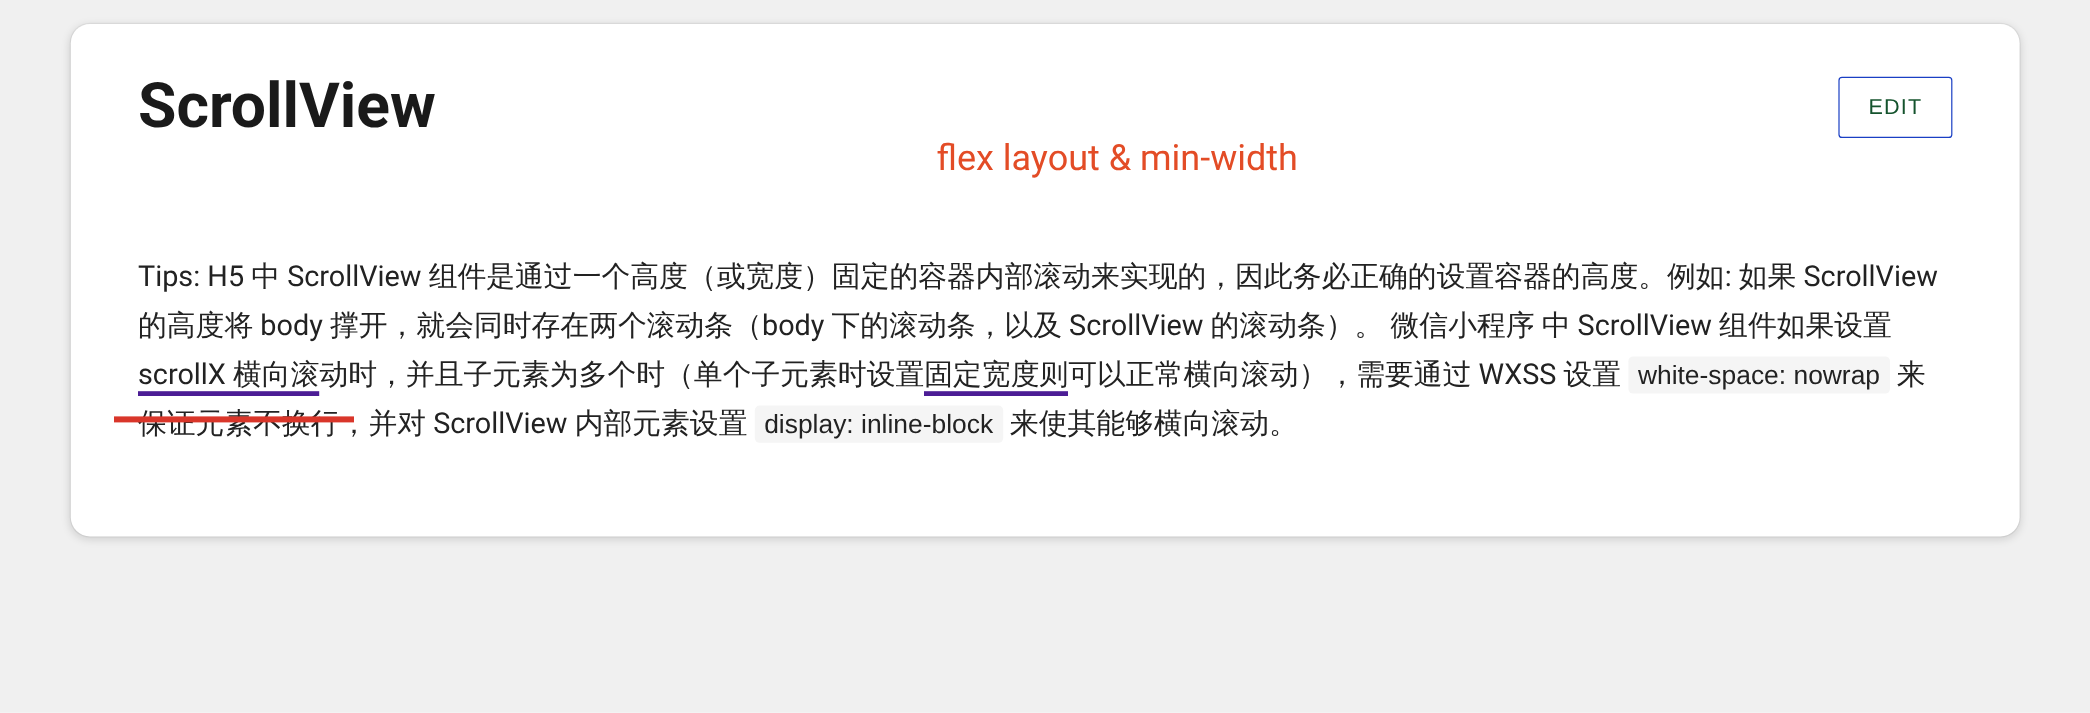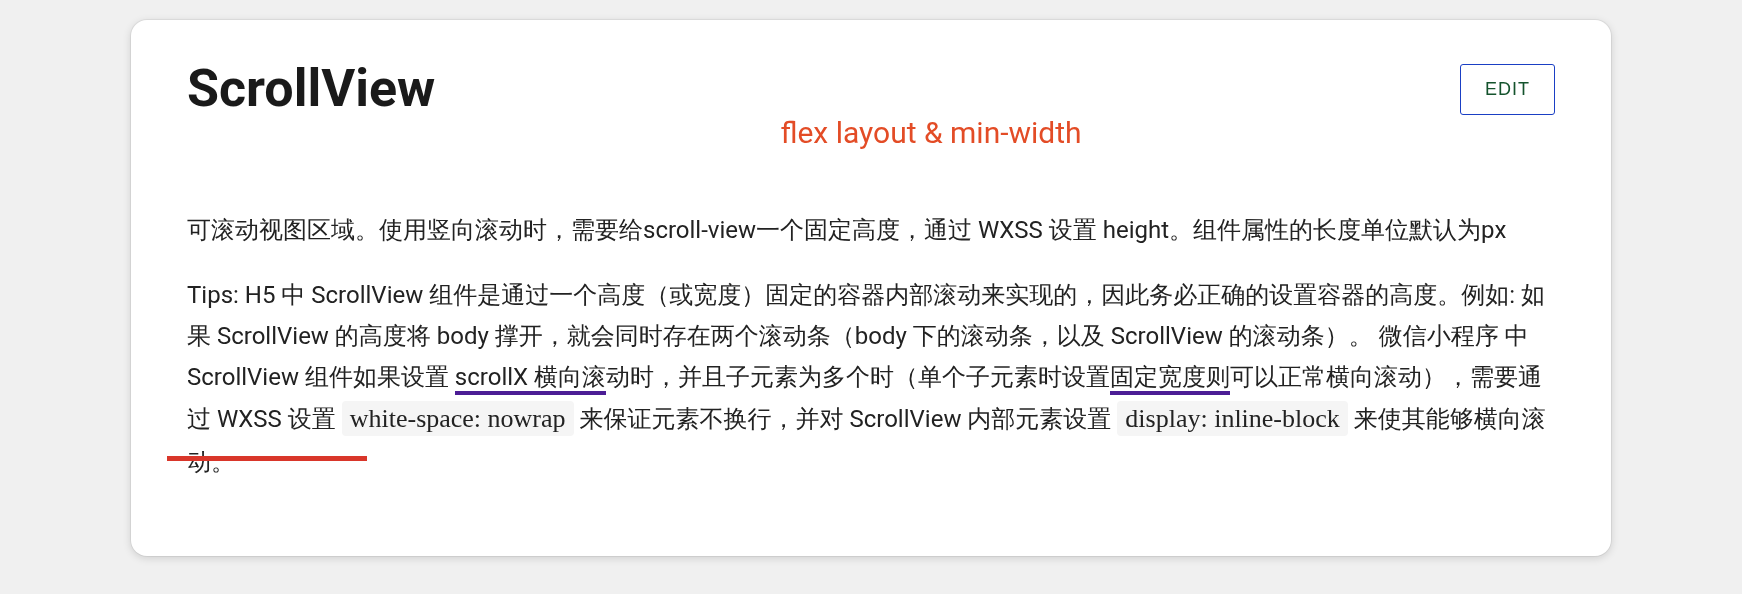--- a/index.html
+++ b/index.html
@@ -3,21 +3,21 @@
 <meta charset="utf-8">
 <style>
   * { box-sizing: border-box; }
   body {
     margin: 0;
     padding: 20px;
     font-family: -apple-system, BlinkMacSystemFont, "Segoe UI", Roboto, "Helvetica Neue", Arial, "PingFang SC", "Hiragino Sans GB", "Microsoft YaHei", sans-serif;
     background: #f0f0f0;
   }
   .card {
-    width: 1480px;
+    width: 1624px;
     background: #fff;
     border-radius: 16px;
     box-shadow: 0 2px 8px rgba(0,0,0,0.15), 0 0 0 1px rgba(0,0,0,0.05);
     padding: 40px 56px 50px 56px;
     position: relative;
     margin: 0 auto;
   }
   .header-row {
     display: flex;
     justify-content: space-between;
@@ -52,45 +52,44 @@
     margin-bottom: 60px;
     margin-left: 120px;
   }
   .para {
     font-size: 24px;
     line-height: 1.7;
     color: #222;
     margin: 0 0 24px 0;
   }
   code {
-    font-family: Liberation Serif, serif;
+    font-family: Liberation Sans, sans-serif;
     background: #f5f5f5;
     padding: 3px 8px;
     border-radius: 4px;
-    font-size: 26px;
+    font-size: 22px;
   }
   
   .uline {
     border-bottom: 4px solid #4c1d95;
     padding-bottom: 0px;
   }
 </style>
 </head>
 <body>
 
 <div class="card">
 
   <div class="header-row">
     <h1 class="title">ScrollView</h1>
     <button class="edit-btn">EDIT</button>
   </div>
 
   <div class="annotation">flex layout &amp; min-width</div>
 
-  <p class="para">可滚动视图区域。使用竖向滚动时，需要给scroll-view一个固定高度，通过 WXSS 设置 height。组件属性的长度单位默认为px</p>
 
   <p class="para">
     <span>Tips: H5 中 ScrollView 组件是通过一个高度（或宽度）固定的容器内部滚动来实现的，因此务必正确的设置容器的高度。例如: 如果 ScrollView 的高度将 body 撑开，就会同时存在两个滚动条（body 下的滚动条，以及 ScrollView 的滚动条）。 微信小程序 中 ScrollView 组件如果设置 </span><span class="uline">scrollX 横向滚</span><span>动时，并且子元素为多个时（单个子元素时设置</span><span class="uline">固定宽度则</span><span>可以正常横向滚动），需要通过 WXSS 设置 </span><code>white-space: nowrap</code><span> 来保证元素不换行，并对 ScrollView 内部元素设置 </span><code>display: inline-block</code><span> 来使其能够横向滚动。</span>
   </p>
   <div style="position:relative; height:0;">
     <div style="position:absolute; left:-20px; top:-50px; width:200px; height:5px; background:#d9362a;"></div>
   </div>
 
 </div>
 

